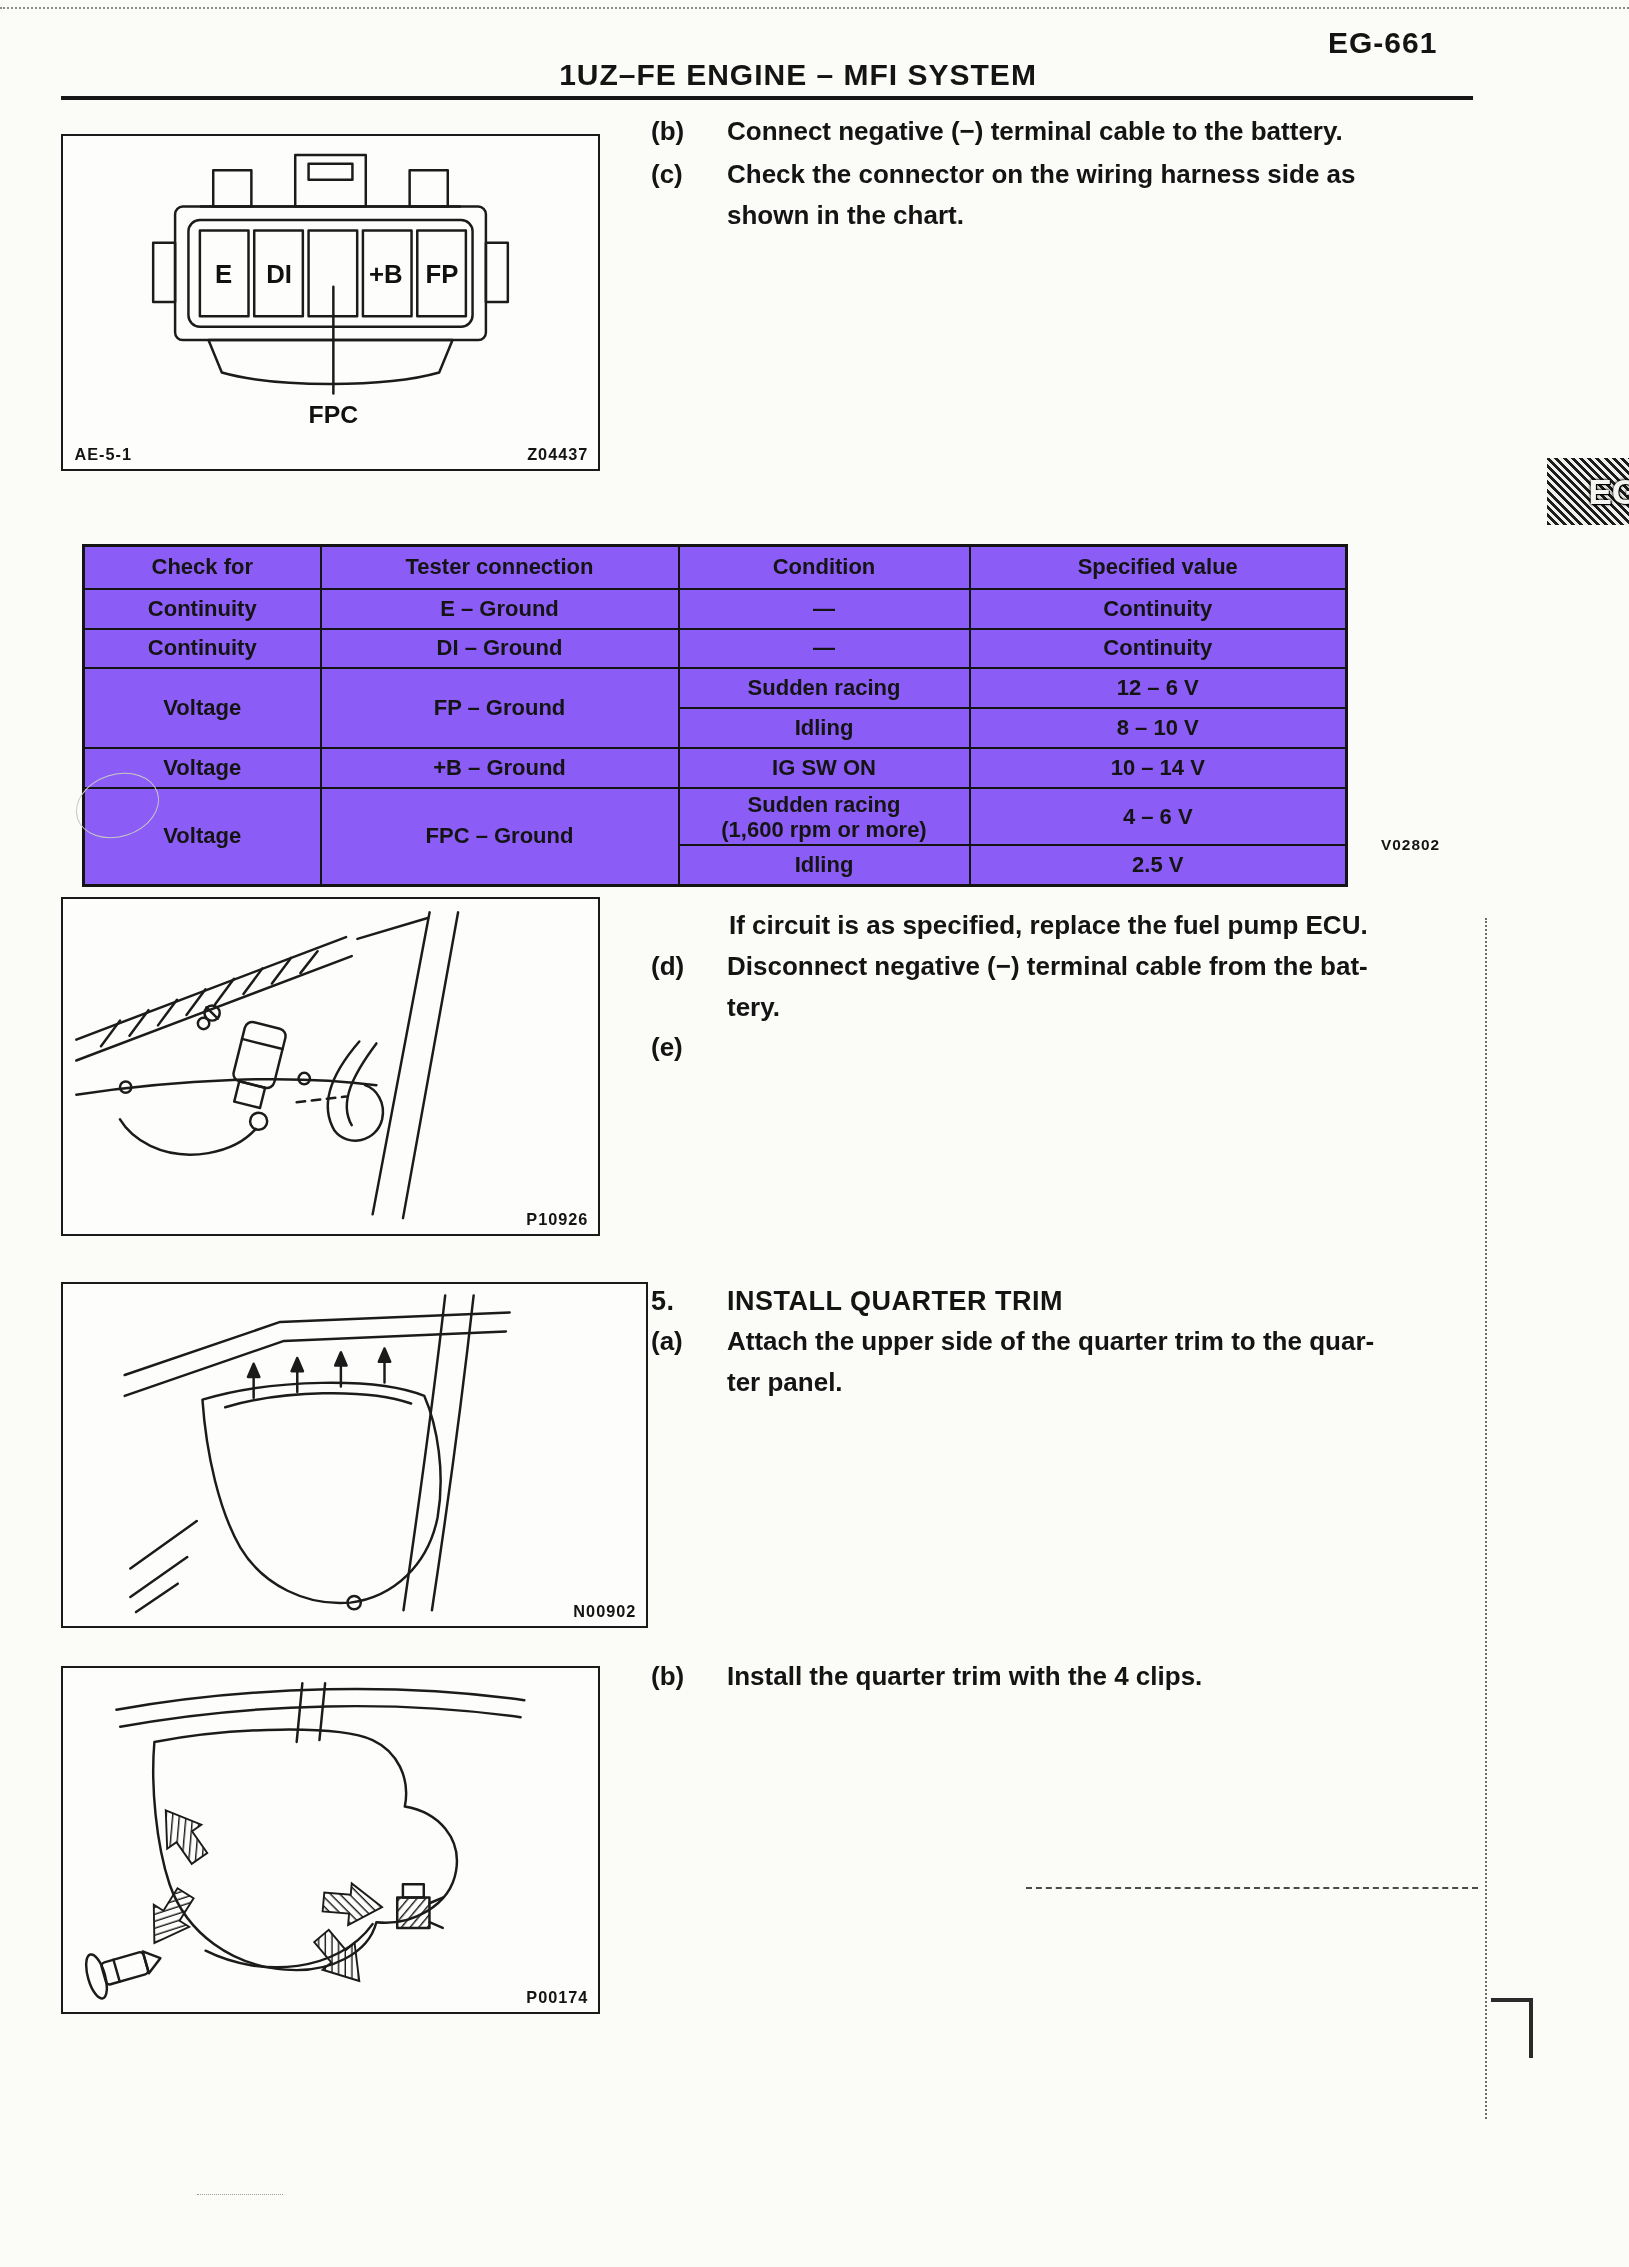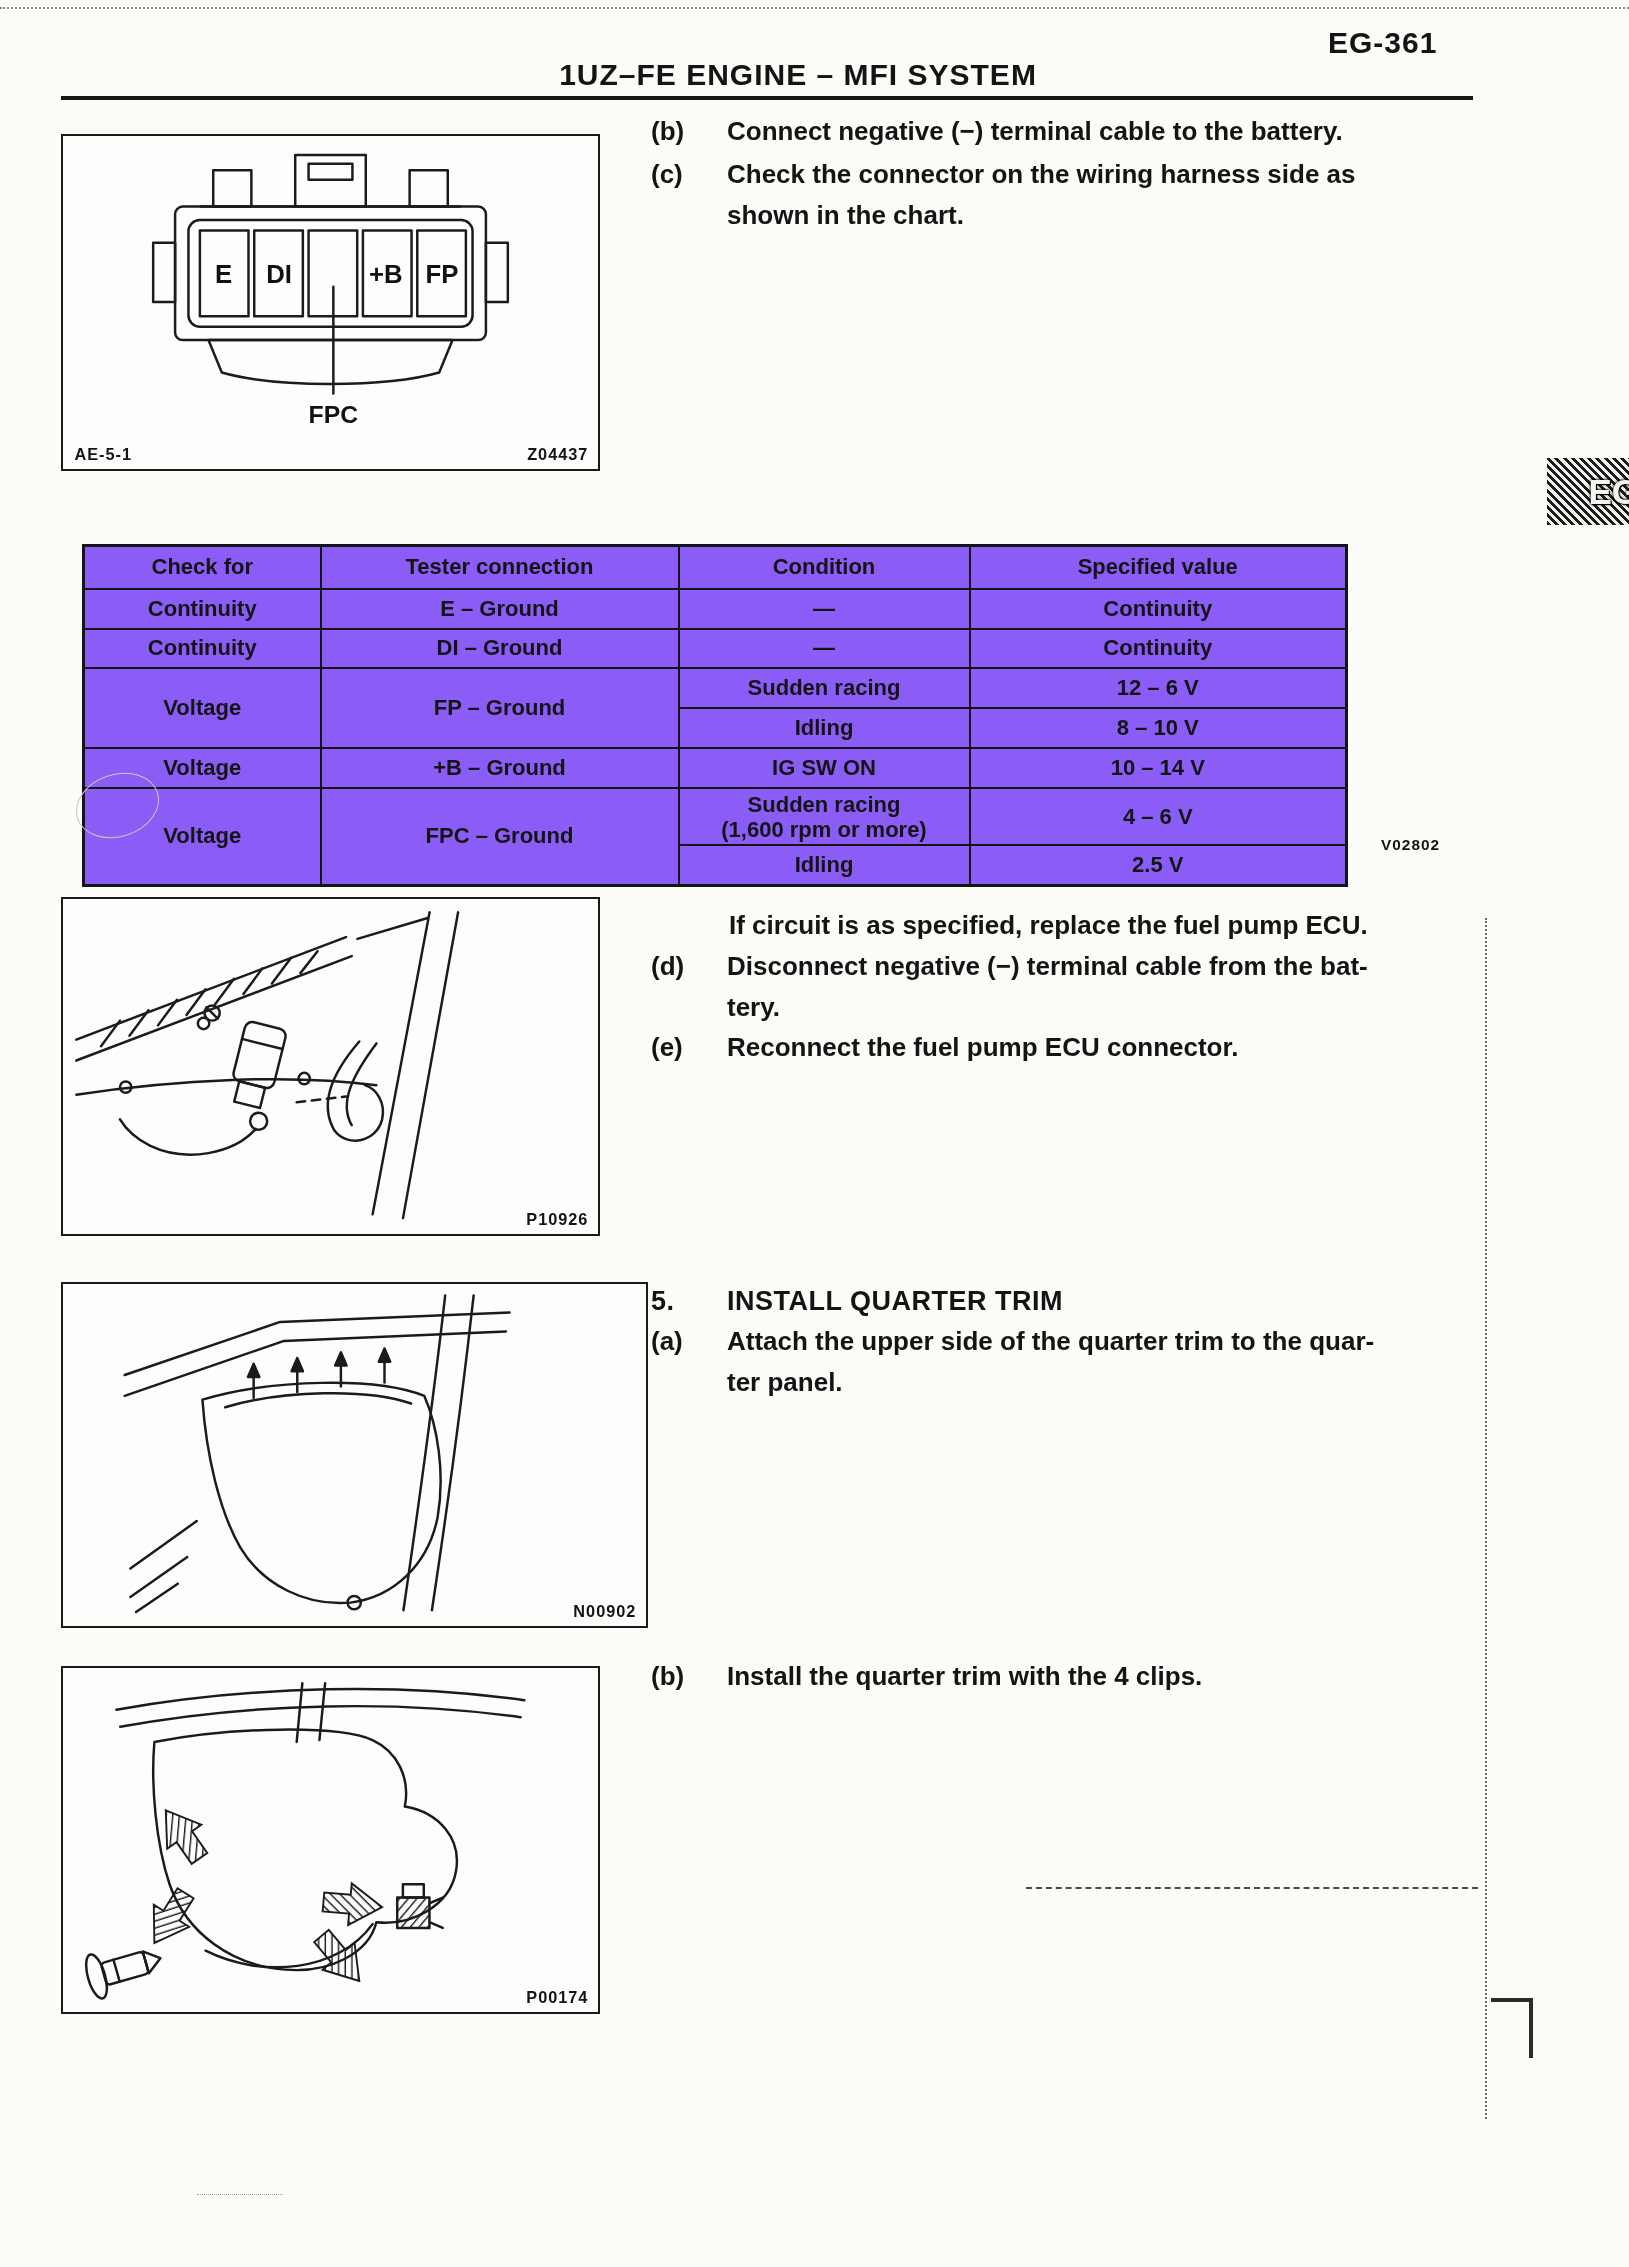--- a/index.html
+++ b/index.html
@@ -48,21 +48,21 @@
   svg text{font-family:"Liberation Sans",sans-serif;fill:#111;}
 </style>
 </head>
 <body>
 
 <div id="page">
 
   <div class="top-dots"></div>
 
   <div class="hdr-title">1UZ–FE ENGINE  –  MFI SYSTEM</div>
-  <div class="hdr-page">EG-361</div>
+  <div class="hdr-page">EG-661</div>
   <div class="hdr-rule"></div>
 
   <div class="figbox" style="left:61px;top:134px;width:535px;height:333px;">
     <svg viewBox="0 0 560 322" width="535" height="307">
       <g class="ink">
         <rect x="157" y="36" width="40" height="38"></rect>
         <rect x="363" y="36" width="40" height="38"></rect>
         <rect x="243" y="20" width="74" height="54"></rect>
         <rect x="257" y="29" width="46" height="17"></rect>
         <line x1="144" y1="74" x2="416" y2="74"></line>
@@ -195,21 +195,20 @@
   <div class="txtrow" style="left:716px;top:905px;">
     <span class="txt">If circuit is as specified, replace the fuel pump ECU.</span>
   </div>
   <div class="txtrow" style="left:651px;top:946px;">
     <span class="lbl">(d)</span>
     <span class="txt">Disconnect negative (−) terminal cable from the bat-
 tery.</span>
   </div>
   <div class="txtrow" style="left:651px;top:1027px;">
     <span class="lbl">(e)</span>
-    <span class="txt">Reconnect the fuel pump ECU connector.</span>
   </div>
 
   <div class="figbox" style="left:61px;top:1282px;width:535px;height:342px;padding-left:48px;">
     <svg viewBox="0 0 557 348" width="529" height="330">
       <g class="ink">
         <path d="M14,96 L178,40 L420,30"></path>
         <path d="M14,118 L182,60 L416,50"></path>
         <path d="M150,120 L150,92 M196,114 L196,86 M242,108 L242,80 M288,104 L288,76"></path>
         <path d="M150,84 L144,98 L156,98 Z" fill="#1b1b1b"></path>
         <path d="M196,78 L190,92 L202,92 Z" fill="#1b1b1b"></path>

